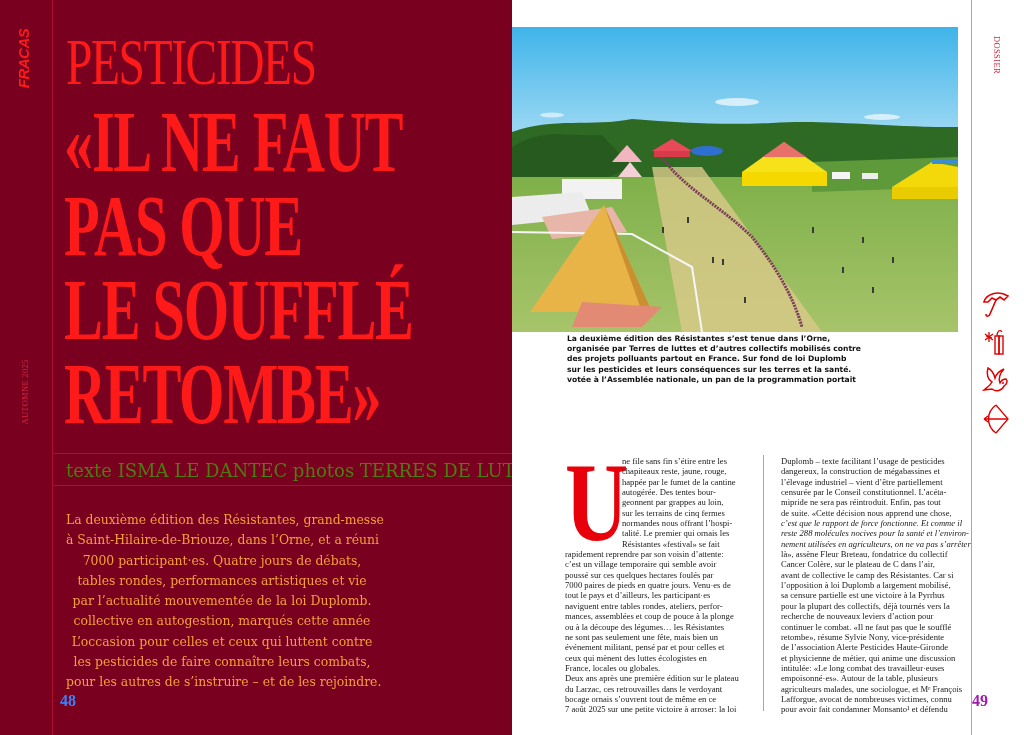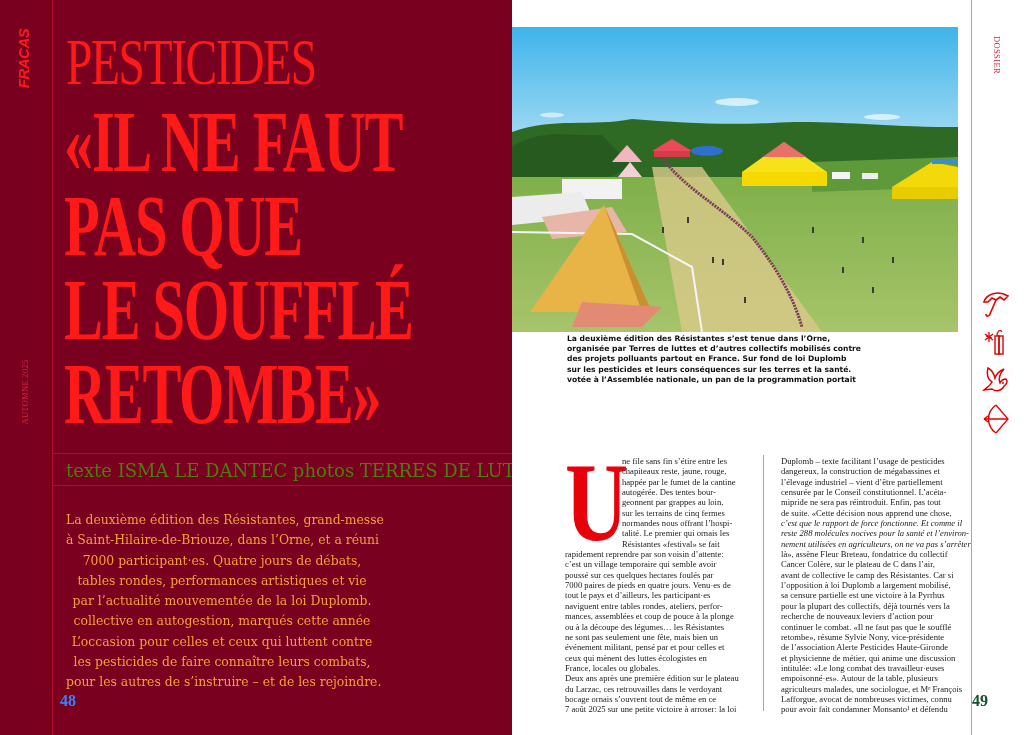--- a/index.html
+++ b/index.html
@@ -72,21 +72,21 @@
   .section-label {
     position: absolute; left: 985px; top: 30px; width: 24px; height: 50px;
     display: flex; align-items: center; justify-content: center;
   }
   .section-label span {
     display: inline-block; transform: rotate(90deg); white-space: nowrap;
     font-family: "Liberation Serif", serif; font-size: 8.5px; color: #d12a3c; letter-spacing: 0.4px;
   }
   .page-num-right {
     position: absolute; left: 972px; top: 692px; font-family: "Liberation Serif", serif;
-    font-weight: bold; font-size: 16px; color: #14532d;
+    font-weight: bold; font-size: 16px; color: #a21caf;
   }
   .icon-rail { position: absolute; left: 980px; top: 288px; width: 34px; }
   .icon-rail .rail-icon { width: 32px; height: 34px; margin-bottom: 4px; display: block; }
 
   .photo {
     position: absolute; left: 512px; top: 27px; width: 446px; height: 305px; overflow: hidden;
   }
   .photo svg { width: 100%; height: 100%; display: block; }
 
   .caption {

